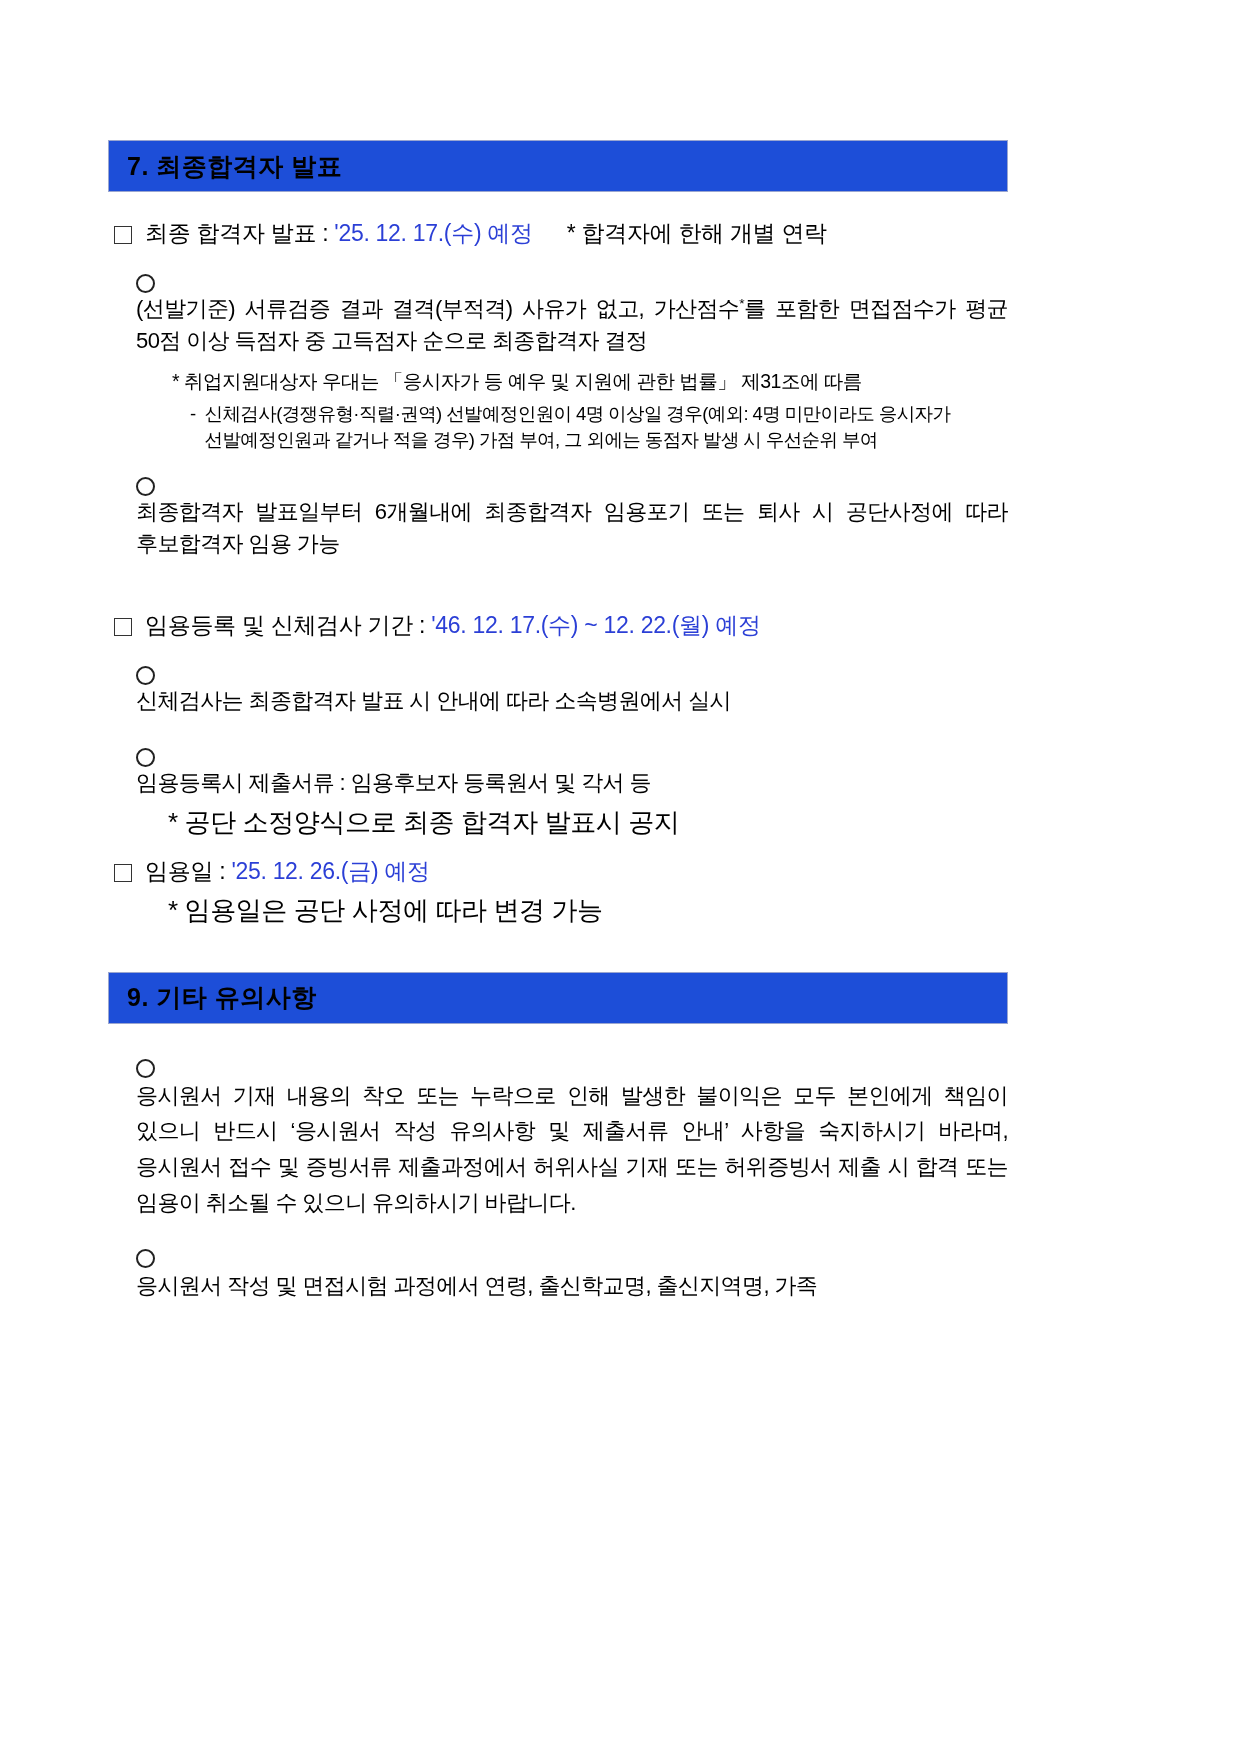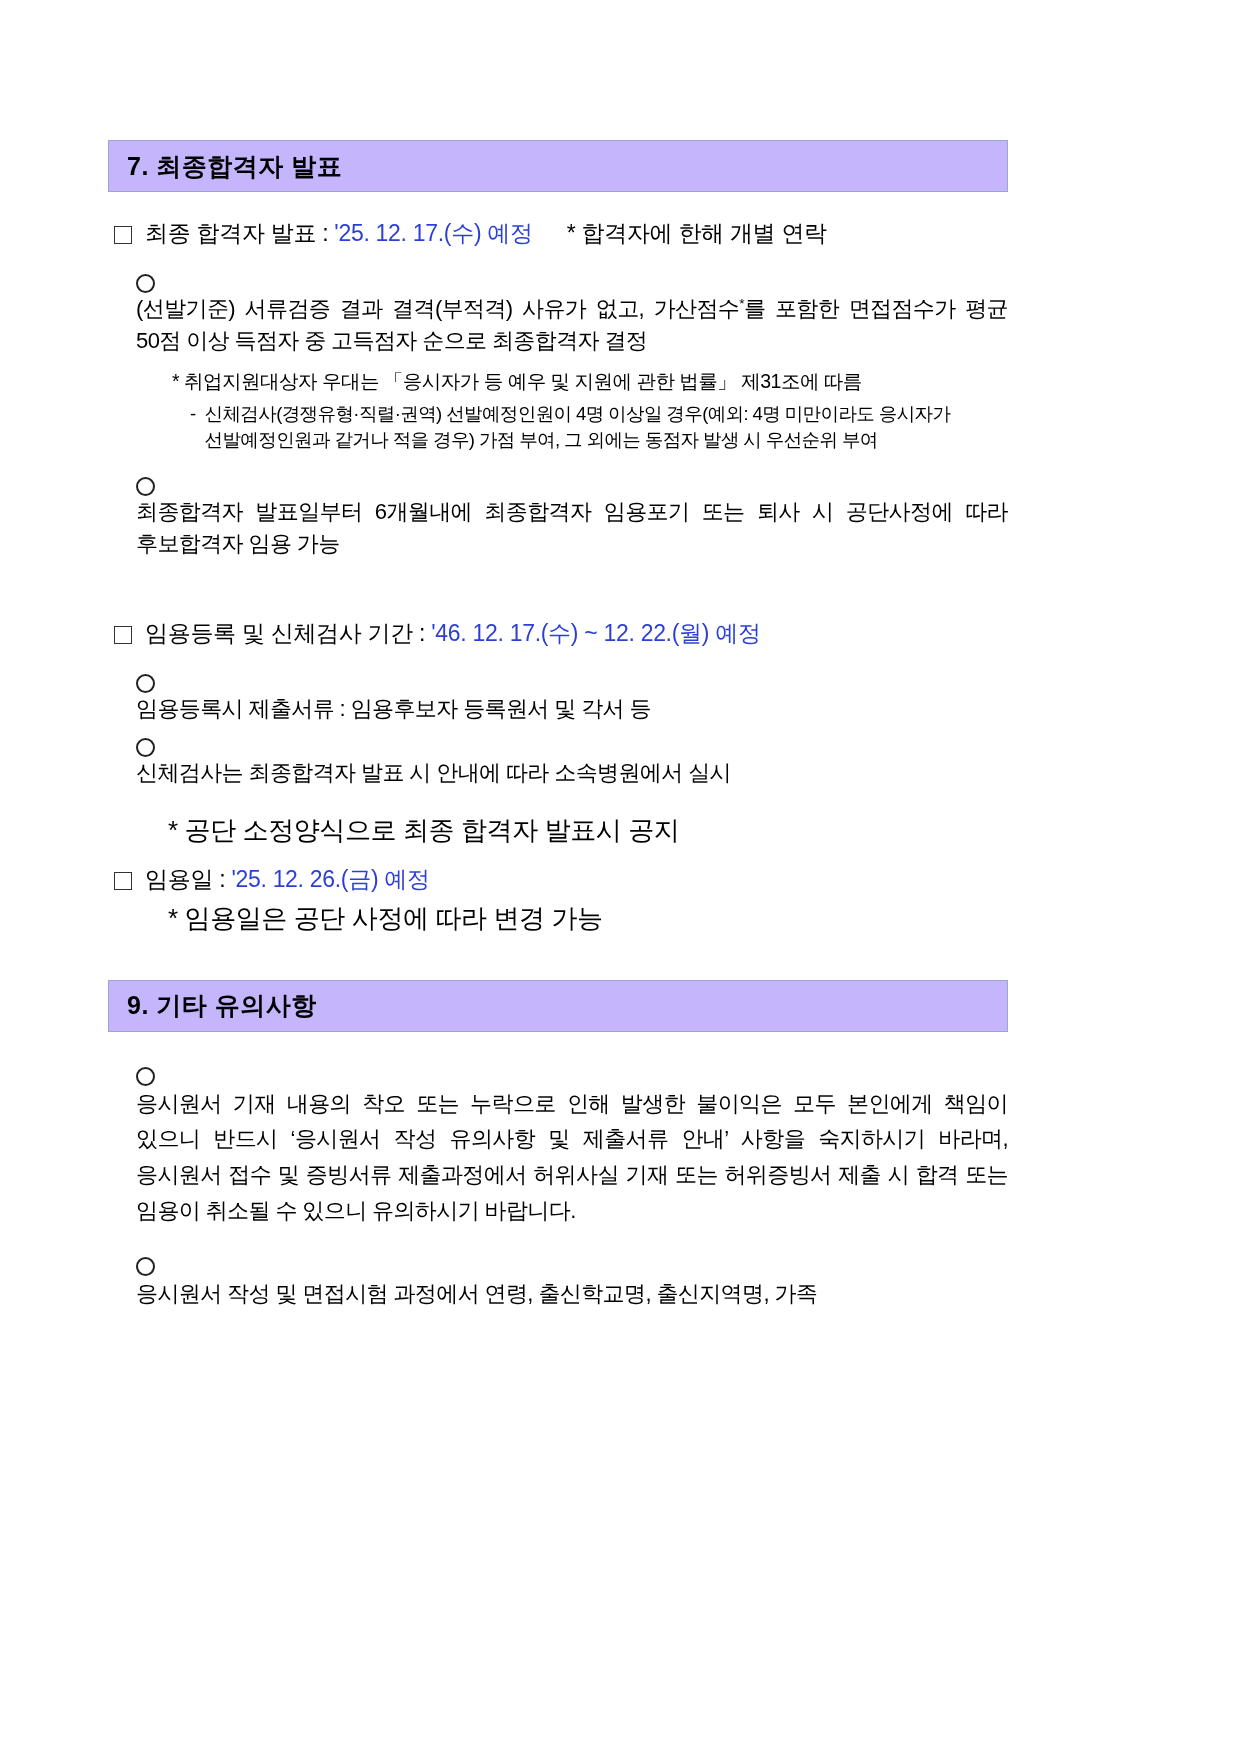--- a/index.html
+++ b/index.html
@@ -25,41 +25,41 @@
   }
   .content {
     position: absolute;
     left: 108px;
     top: 140px;
     width: 900px;
   }
 
   
   .section-bar {
-    background: #c4b5fd;
+    background: #1d4ed8;
     border: 1px solid #9aa6d0;
     height: 52px;
     display: flex;
     align-items: center;
     padding-left: 18px;
     box-sizing: border-box;
     margin-bottom: 26px;
   }
   .section-bar .title {
     font-size: 25px;
     font-weight: bold;
     letter-spacing: 0.5px;
     color: #000;
   }
 
   
   .lvl-check {
     display: flex;
     align-items: flex-start;
-    margin: 12px 0 16px 6px;
+    margin: 4px 0 16px 6px;
     font-size: 22px;
     line-height: 1.35;
   }
   .lvl-check .box {
     flex: 0 0 auto;
     width: 16px;
     height: 16px;
     border: 1.6px solid #333;
     margin-right: 13px;
     margin-top: 8px;
@@ -171,28 +171,28 @@
     </div>
 
     <div class="sect-gap-lg"></div>
 
 
     <div class="lvl-check">
       <span class="box"></span>
       <span class="txt"><span>임용등록 및 신체검사 기간 : </span><span class="blue">'46. 12. 17.(수) ~ 12. 22.(월) 예정</span></span>
     </div>
 
+    <div class="lvl-circle" style="margin-bottom:22px">
+      <span class="bullet"></span>
+      <span class="txt">신체검사는 최종합격자 발표 시 안내에 따라 소속병원에서 실시</span>
+    </div>
+
     <div class="lvl-circle" style="margin-bottom:4px">
       <span class="bullet"></span>
       <span class="txt">임용등록시 제출서류 : 임용후보자 등록원서 및 각서 등</span>
-    </div>
-
-    <div class="lvl-circle" style="margin-bottom:22px">
-      <span class="bullet"></span>
-      <span class="txt">신체검사는 최종합격자 발표 시 안내에 따라 소속병원에서 실시</span>
     </div>
 
     <div class="lvl-star2">* 공단 소정양식으로 최종 합격자 발표시 공지</div>
 
     <div class="lvl-check" style="margin-top:14px;margin-bottom:4px">
       <span class="box"></span>
       <span class="txt"><span>임용일 : </span><span class="blue">'25. 12. 26.(금) 예정</span></span>
     </div>
 
     <div class="lvl-star2">* 임용일은 공단 사정에 따라 변경 가능</div>

